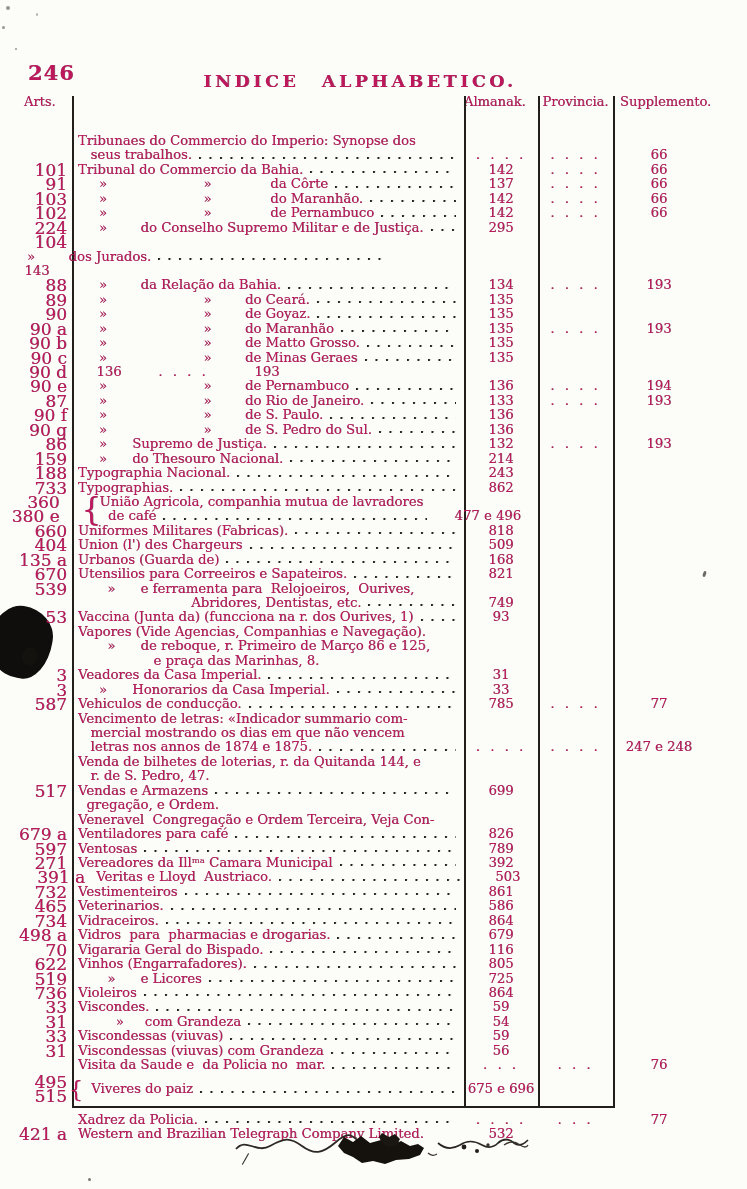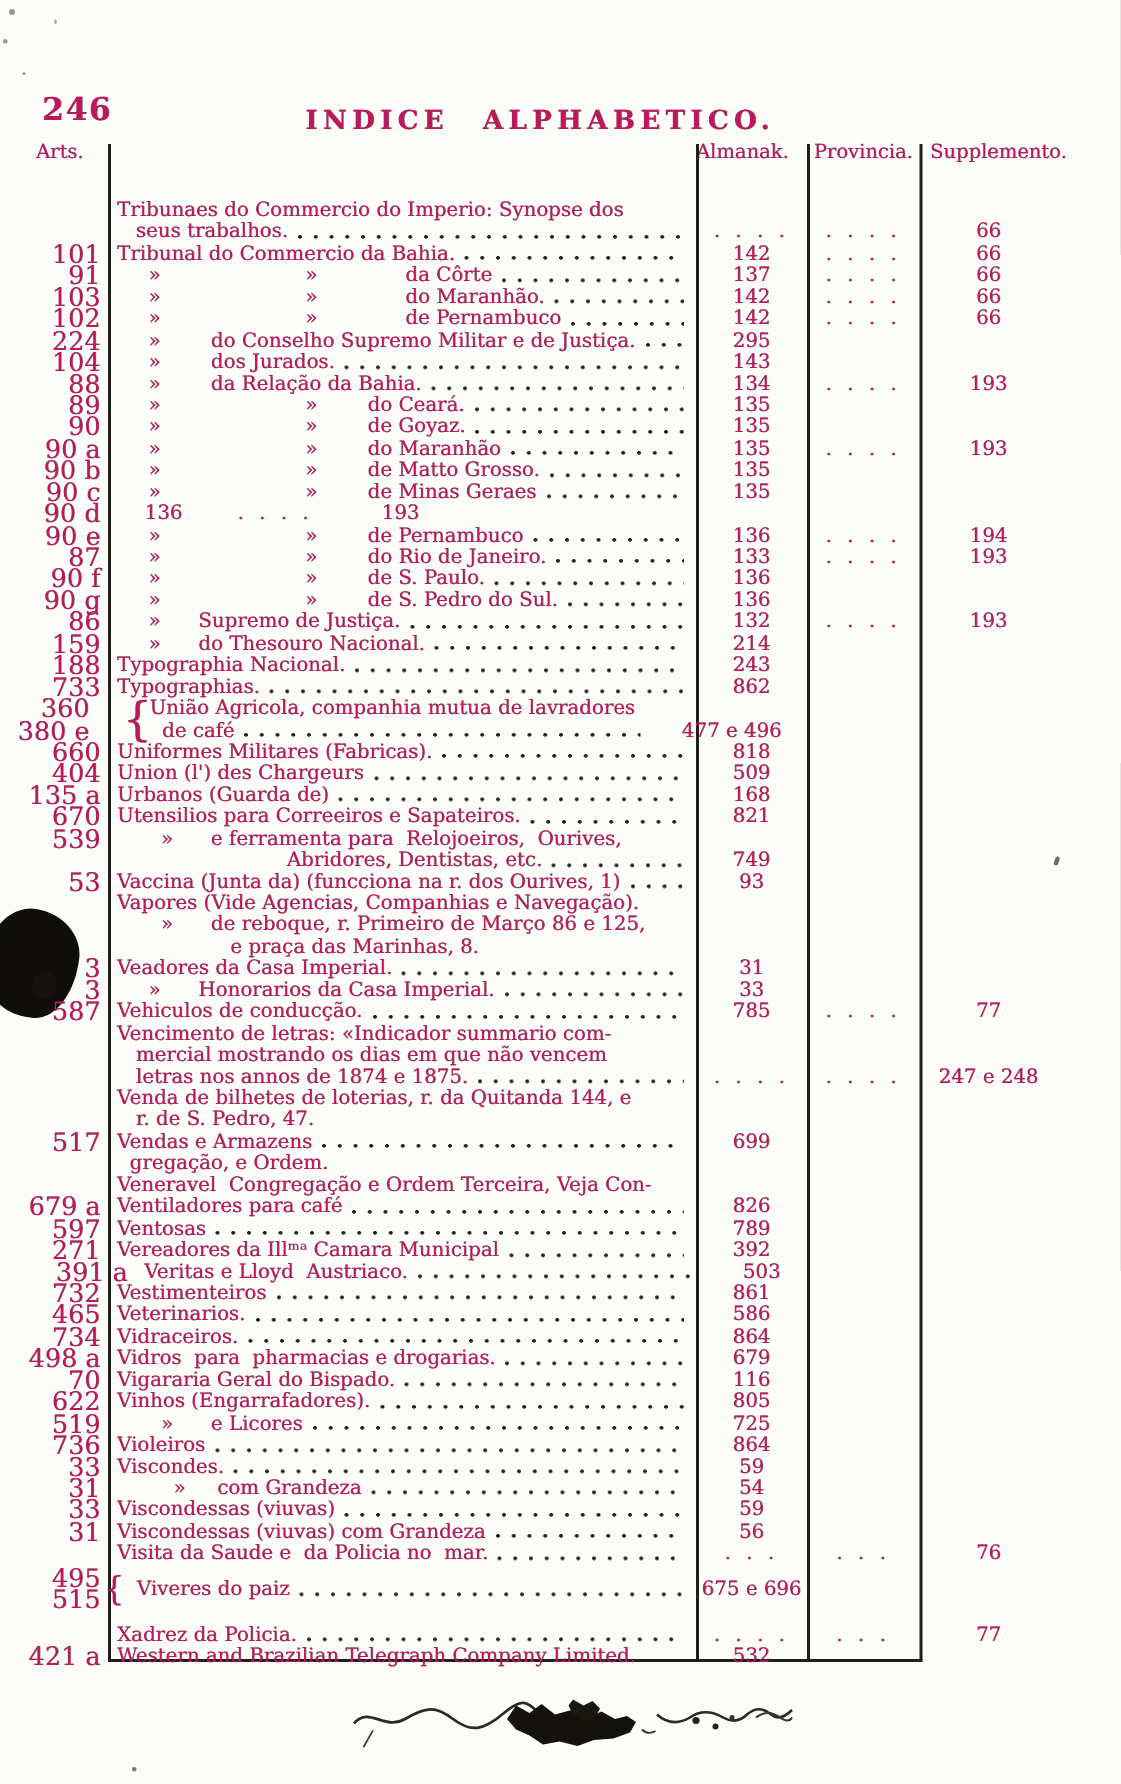--- a/index.html
+++ b/index.html
@@ -204,21 +204,21 @@
             <span class="t">     »        do Conselho Supremo Militar e de Justiça.</span>
             <span class="leader"></span>
           </div>
         </div>
         <div class="num c-alm">
           <div>295</div>
         </div>
         <div class="num c-prov"></div>
         <div class="num c-sup"></div>
       </div>
-      <div class="row" style="min-height: 14.45px;">
+      <div class="row" style="min-height: 14.45px; flex-direction: column;">
         <div class="c-art">
           <div>104</div>
         </div>
         <div class="c-entry">
           <div class="line">
             <span class="t">     »        dos Jurados.</span>
             <span class="leader"></span>
           </div>
         </div>
         <div class="num c-alm">

